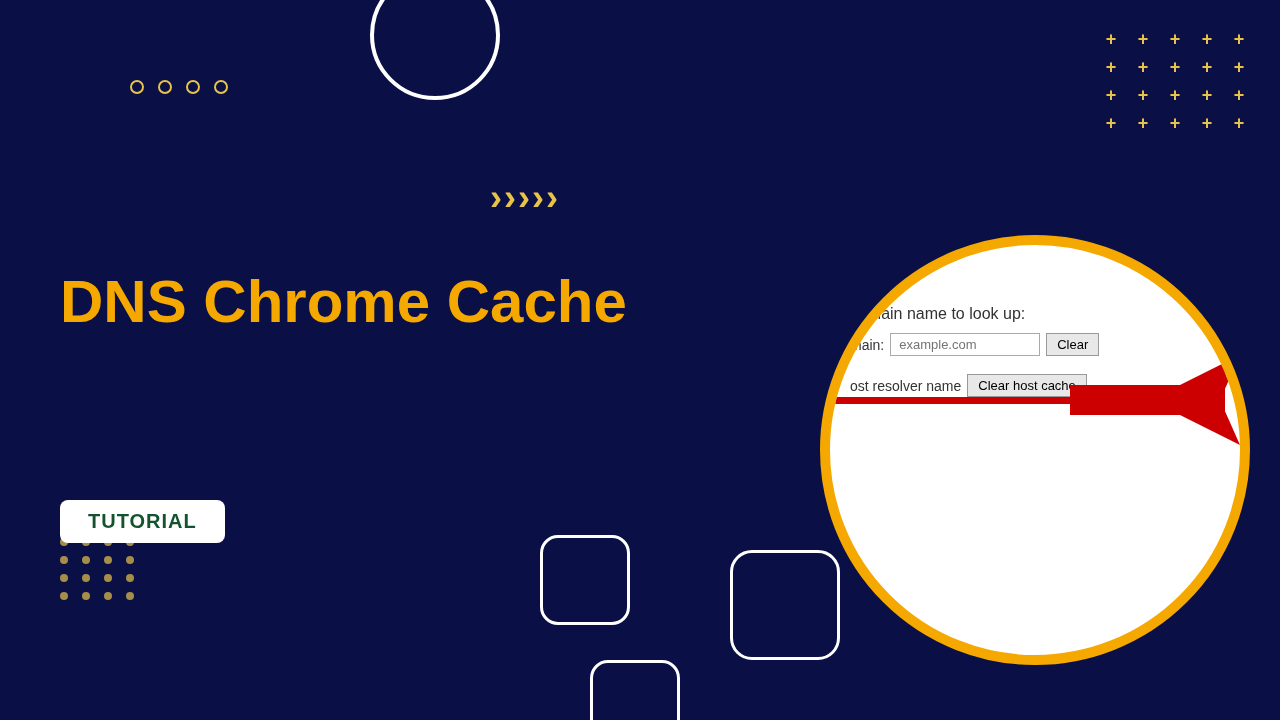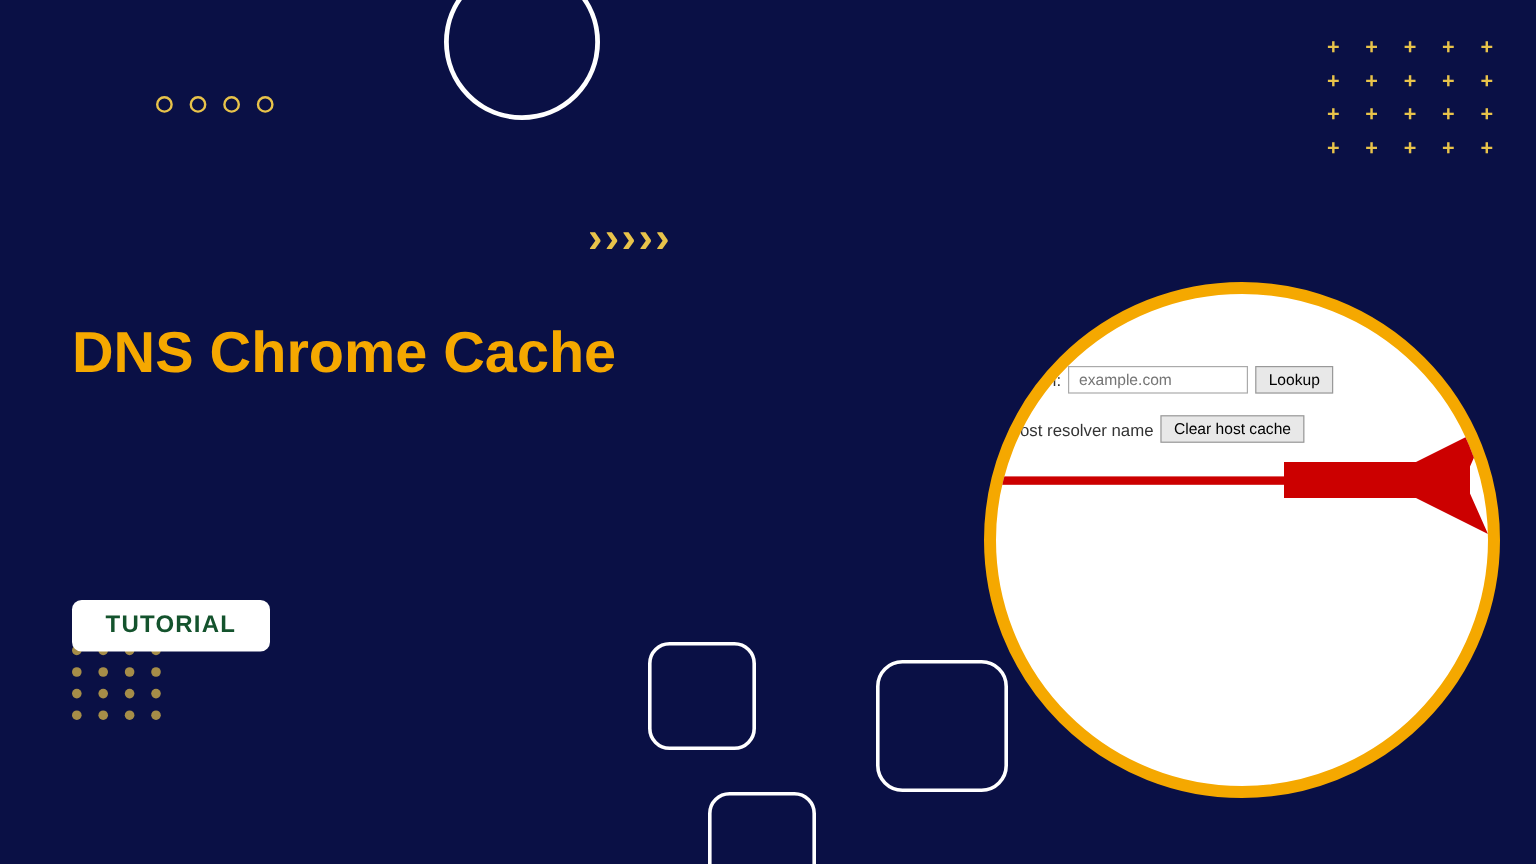--- a/index.html
+++ b/index.html
@@ -97,21 +97,21 @@
       left: 60px;
     }
     .title-line1 {
       font-size: 72px;
       font-weight: 900;
       color: white;
       line-height: 1.05;
       font-family: Arial Black, Arial, sans-serif;
     }
     .title-line2 {
-      font-size: 48px;
+      font-size: 60px;
       font-weight: 900;
       color: #f5a800;
       line-height: 1.05;
       font-family: Arial Black, Arial, sans-serif;
     }
 
     
     .tutorial-badge {
       position: absolute;
       top: 500px;
@@ -303,24 +303,25 @@
 </div>
 
 <div class="rect-mid-bottom"></div>
 <div class="rect-right-bottom"></div>
 <div class="rect-bottom-center"></div>
 
 <div class="screenshot-circle">
   <div style="position:relative; width:100%; height:100%; overflow:hidden;">
 
     <div class="chrome-dns-ui">
+      <div class="dns-label">domain name to look up:</div>
       <div class="dns-row">
         <span class="dns-row-label">main:</span>
         <input class="dns-input" type="text" placeholder="example.com" style="">
-        <button class="dns-button">Lookup</button>
+        <button class="dns-button">Clear</button>
       </div>
       <div class="dns-row">
         <span class="dns-row-label">ost resolver name</span>
         <button class="dns-button-primary">Clear host cache</button>
       </div>
     </div>
 
     <div style="position:absolute; top:152px; left:0; width:330px; height:7px; background:#cc0000;"></div>
 
     <svg style="position:absolute; top:90px; right:-10px; width:180px; height:130px;" viewBox="0 0 180 130" xmlns="http://www.w3.org/2000/svg">

